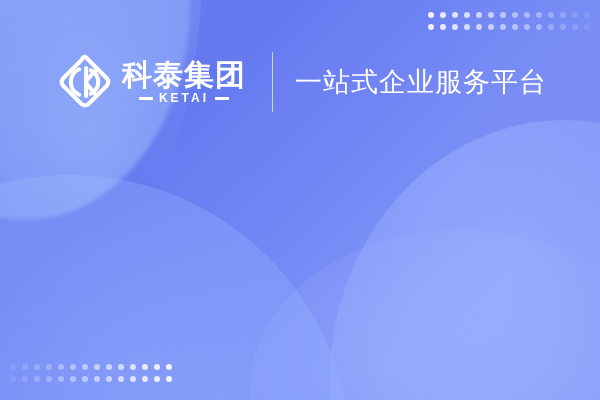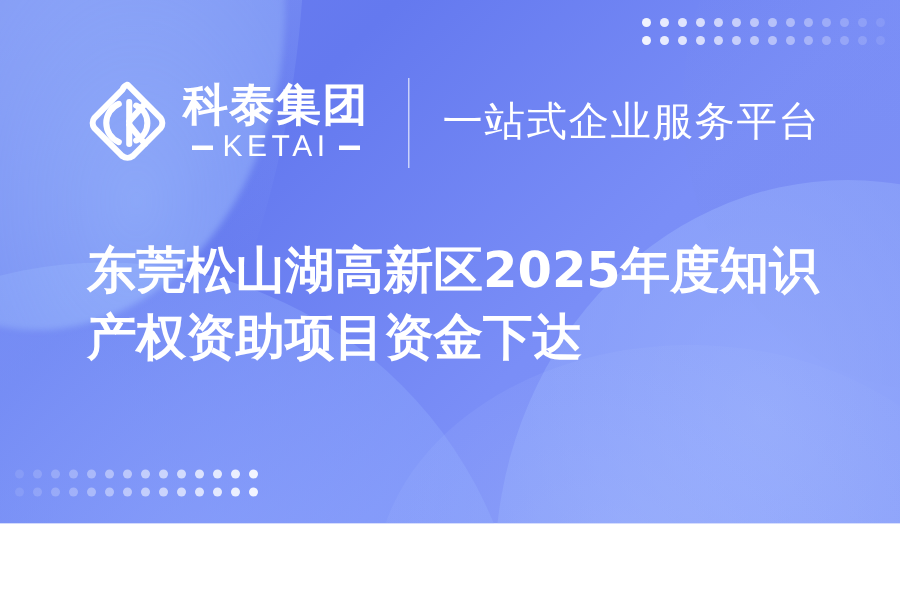--- a/index.html
+++ b/index.html
@@ -8,21 +8,21 @@
     padding: 0;
     background: #ffffff;
   }
   body {
     font-family: "Liberation Sans", "DejaVu Sans", sans-serif;
   }
 
   .banner {
     position: relative;
     width: 600px;
-    height: 349px;
+    height: 400px;
     overflow: hidden;
     background: linear-gradient(135deg, #6d7ef0 0%, #6479ef 28%, #7a8ef7 62%, #8093f8 100%);
   }
 
   
   .blob {
     position: absolute;
     border-radius: 50%;
     pointer-events: none;
   }
@@ -135,22 +135,22 @@
     margin-top: 2px;
   }
   .logo-en-rule {
     width: 14px;
     height: 3px;
     background: #ffffff;
     display: block;
   }
   .logo-en {
     font-family: "Liberation Sans", "DejaVu Sans", sans-serif;
-    font-size: 20px;
-    font-weight: 400;
+    font-size: 12px;
+    font-weight: 700;
     letter-spacing: 3px;
     color: #ffffff;
     line-height: 1;
     white-space: nowrap;
   }
 
   .header-divider {
     width: 1px;
     height: 60px;
     background: rgba(255,255,255,0.65);
@@ -296,15 +296,14 @@
     </div>
 
     <div class="header-divider"></div>
 
     <div class="tagline-block">
       <div class="tagline-main">一站式企业服务平台</div>
     </div>
 
   </div>
 
-  <div class="headline">东莞松山湖高新区2025年度知识产权资助项目资金下达</div>
 
 </div>
 
 </body></html>

